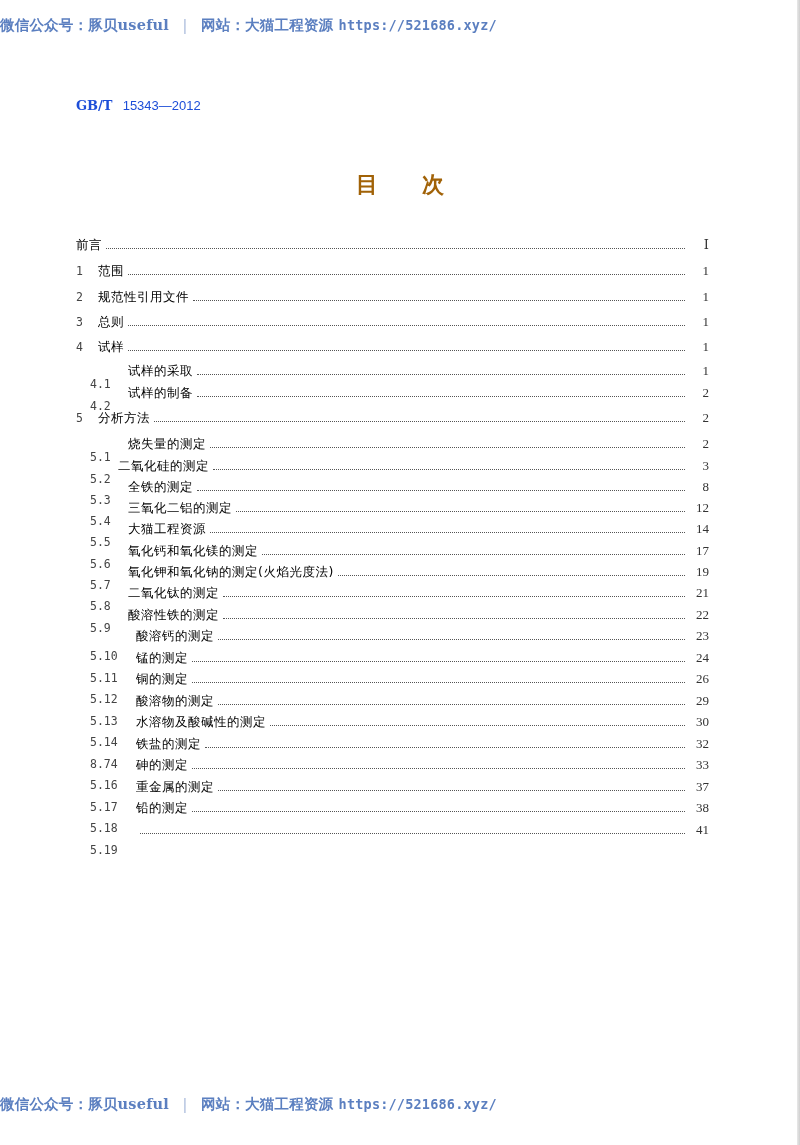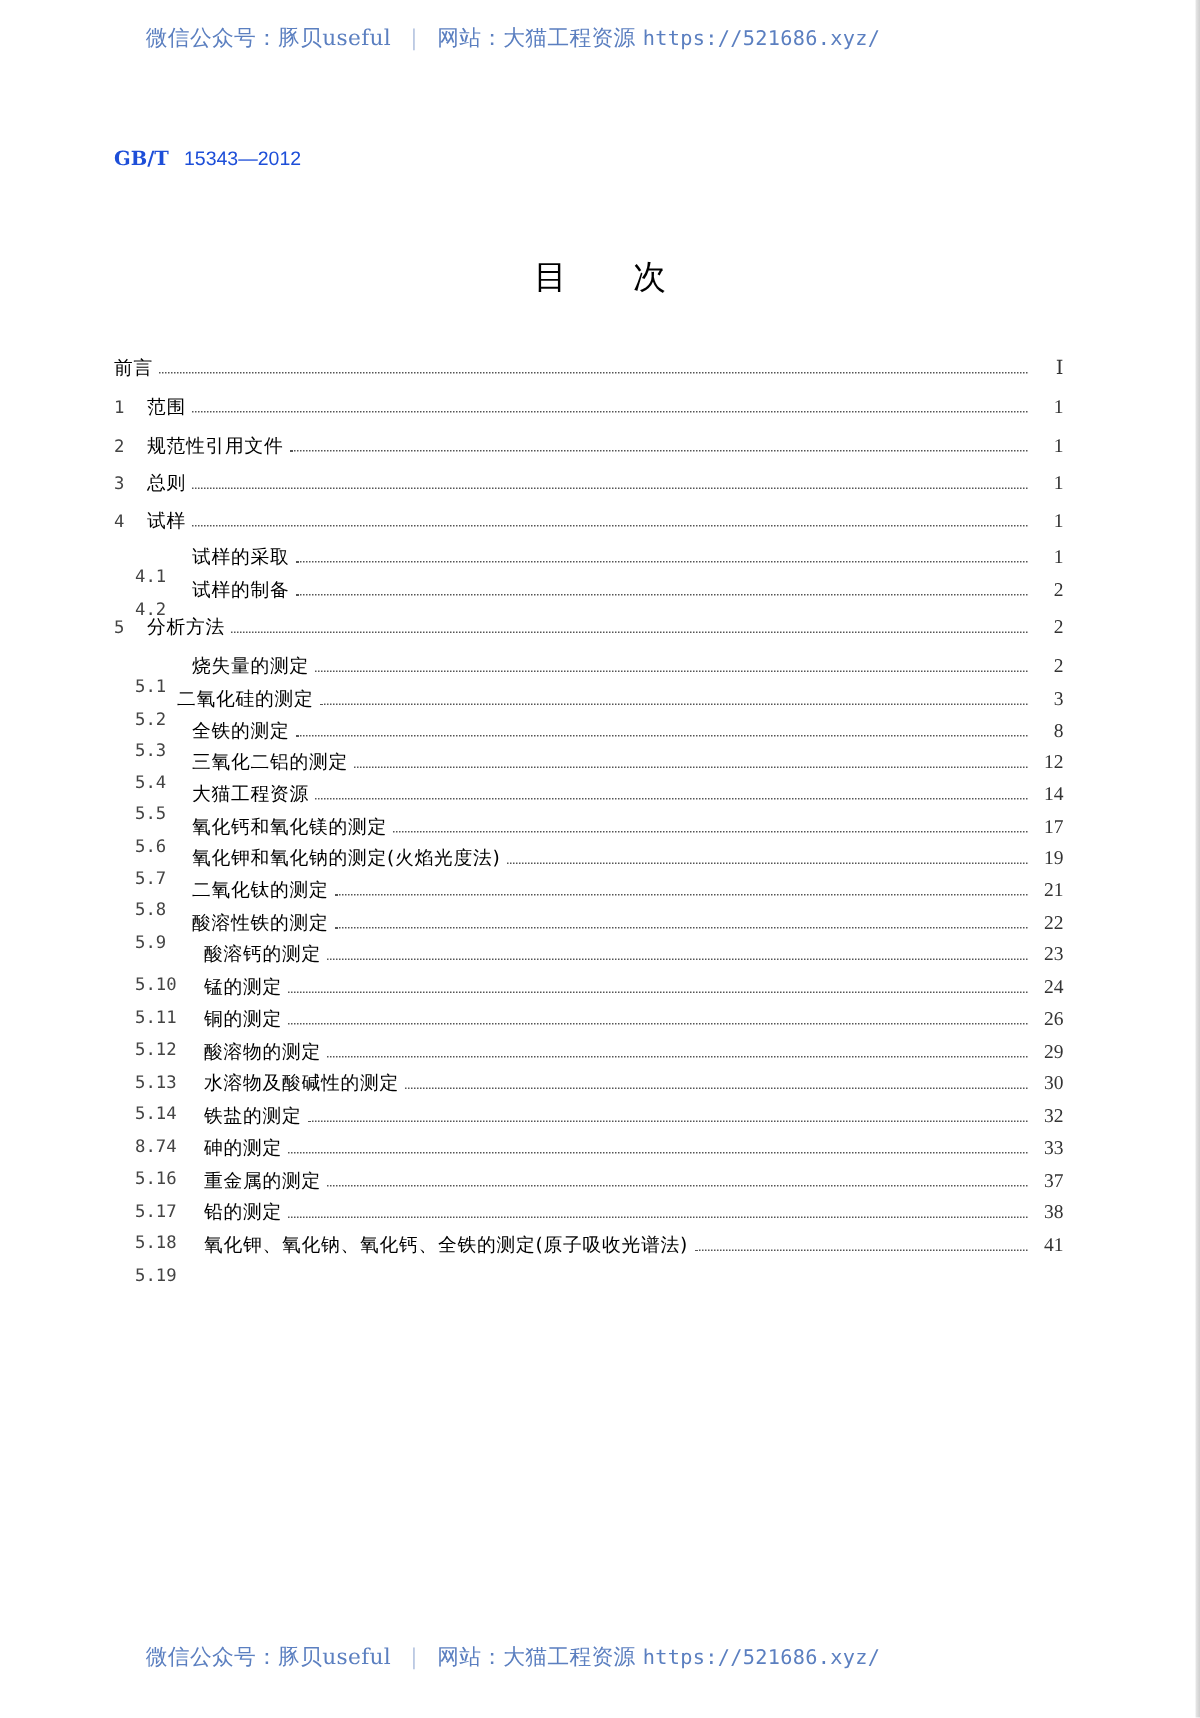--- a/index.html
+++ b/index.html
@@ -20,25 +20,26 @@
     right: 0;
     top: 0;
     width: 3px;
     height: 1145px;
     background: linear-gradient(to right, #e8e8e8, #cfcfcf);
   }
   .watermark {
     position: absolute;
     left: 0;
     width: 684px;
-    text-align: center;
+    text-align: left;
     font-size: 14.5px;
     color: #5b7fc0;
     letter-spacing: 0.2px;
     white-space: nowrap;
+    font-weight: bold;
   }
   .watermark.top { top: 16px; }
   .watermark.bottom { top: 1095px; }
   .watermark .sep {
     color: #b9c7e2;
     margin: 0 8px;
   }
   .watermark .url {
     font-family: "DejaVu Sans Mono", "Liberation Mono", monospace;
     font-size: 13.5px;
@@ -61,22 +62,22 @@
     font-size: 13px;
   }
   .toc-title {
     position: absolute;
     top: 170px;
     left: 0;
     width: 800px;
     text-align: center;
     font-family: "DejaVu Sans", "Liberation Sans", sans-serif;
     font-size: 22px;
-    font-weight: normal;
-    color: #000000;
+    font-weight: bold;
+    color: #a16207;
   }
   .toc-title span { display: inline-block; }
   .toc-title .gap { width: 44px; }
 
   .toc {
     position: absolute;
     left: 0;
     top: 0;
     width: 800px;
   }
@@ -327,21 +328,20 @@
 
   <div class="toc-row sub" style="top:799px">
     <span class="num w3">5.18</span>
     <span class="title">铅的测定</span>
     <span class="leader"></span>
     <span class="page">38</span>
   </div>
 
   <div class="toc-row sub" style="top:821px">
     <span class="num w3">5.19</span>
-    <span class="title">氧化钾、氧化钠、氧化钙、全铁的测定(原子吸收光谱法)</span>
     <span class="leader"></span>
     <span class="page">41</span>
   </div>
 
 </div>
 
 <div class="watermark bottom">
   <span>微信公众号：豚贝useful</span>
   <span class="sep">|</span>
   <span>网站：大猫工程资源</span>

